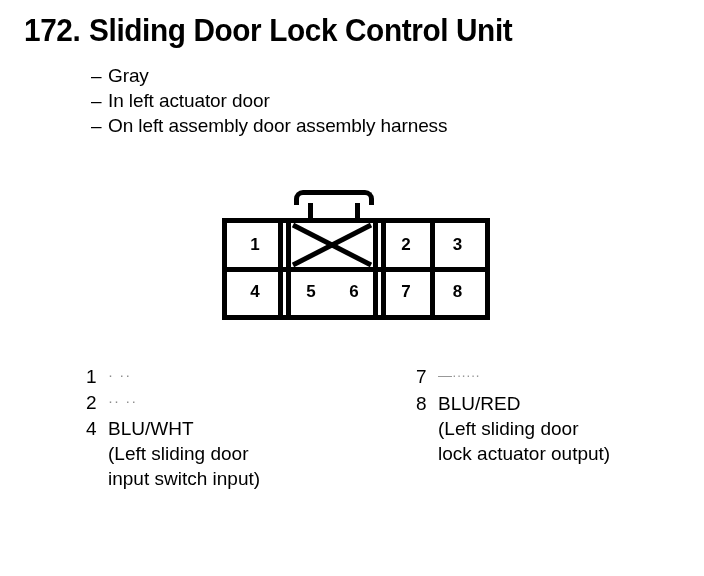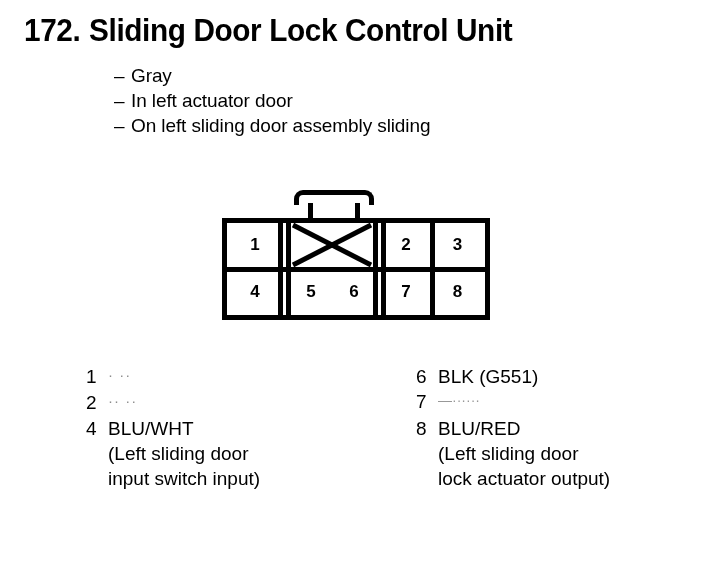--- a/index.html
+++ b/index.html
@@ -29,21 +29,21 @@
     white-space: nowrap;
     line-height: 1.0;
     transform: scaleX(0.96);
     transform-origin: left top;
   }
   #page-title .num { margin-right: 9px; }
 
   
   #desc-list {
     position: absolute;
-    left: 114px;
+    left: 91px;
     top: 63px;
     font-size: 19px;
     line-height: 25px;
     letter-spacing: -0.1px;
   }
   #desc-list .desc-row { white-space: nowrap; }
   #desc-list .dash {
     display: inline-block;
     width: 17px;
   }
@@ -199,21 +199,21 @@
 </div>
 
 <div id="desc-list">
   <div class="desc-row">
     <span class="dash">–</span><span>Gray</span>
   </div>
   <div class="desc-row">
     <span class="dash">–</span><span>In left actuator door</span>
   </div>
   <div class="desc-row">
-    <span class="dash">–</span><span>On left sliding door assembly sliding</span>
+    <span class="dash">–</span><span>On left assembly door assembly harness</span>
   </div>
 </div>
 
 <div id="connector-diagram">
 
   <div id="connector-latch">
     <div class="latch-top"></div>
     <div class="latch-neck"></div>
   </div>
 
@@ -261,23 +261,20 @@
     <span class="pin-no">4</span><span class="pin-desc">BLU/WHT</span>
     <span class="cont-line">(Left sliding door</span>
     <span class="cont-line">input switch input)</span>
   </div>
 
 </div>
 
 <div id="pin-legend-right">
 
 
-  <div class="legend-entry">
-    <span class="pin-no">6</span><span class="pin-desc">BLK (G551)</span>
-  </div>
 
   <div class="legend-entry">
     <span class="pin-no">7</span><span class="pin-desc faint-dash long">—······</span>
   </div>
 
   <div class="legend-entry">
     <span class="pin-no">8</span><span class="pin-desc">BLU/RED</span>
     <span class="cont-line">(Left sliding door</span>
     <span class="cont-line">lock actuator output)</span>
   </div>

